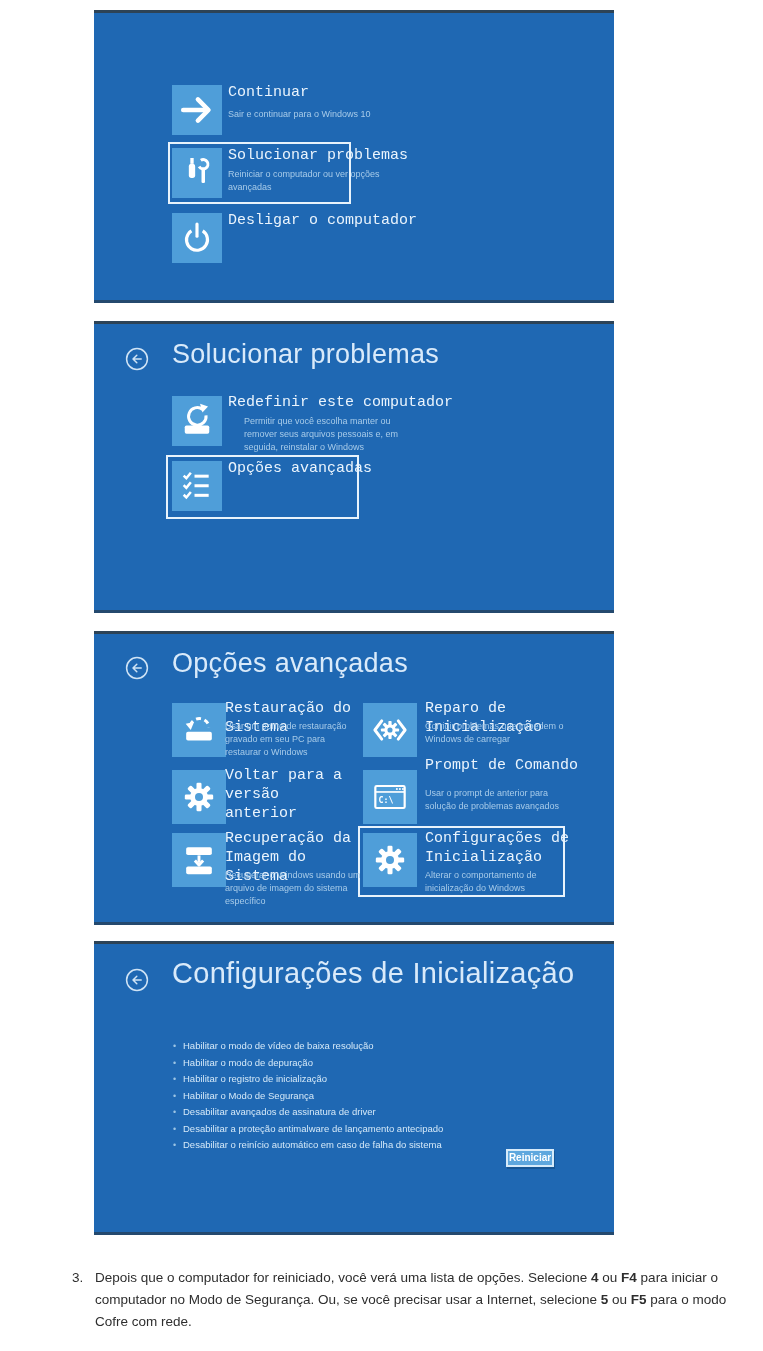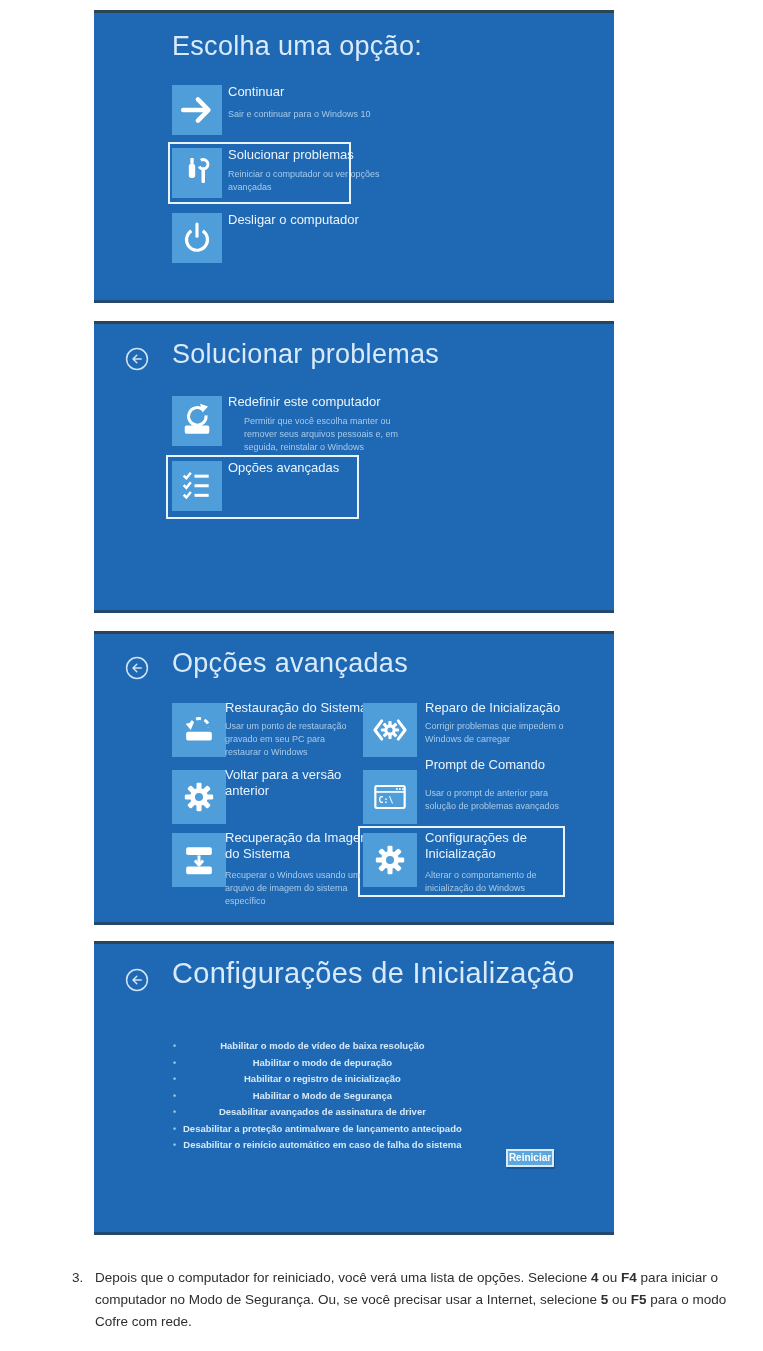--- a/index.html
+++ b/index.html
@@ -21,39 +21,40 @@
     position:absolute;width:24px;height:24px;padding:0;border:none;
     background:transparent;color:#cfe3f5;cursor:pointer;
   }
   .back-btn svg{display:block;width:100%;height:100%;}
   .tile{
     position:absolute;background:var(--tile-bg,#4f9ed9);
     display:flex;align-items:center;justify-content:center;
   }
   .tile svg{display:block;}
   .opt-title{
-    position:absolute;font-size:13px;line-height:1.25;font-weight:400;
+    position:absolute;font-size:15px;line-height:1.25;font-weight:400;
     color:var(--option-title-color,#eaf4fd);
+    font-family:Liberation Mono, monospace;
   }
   .opt-desc{
     position:absolute;font-size:9px;line-height:1.45;
     color:var(--option-desc-color,#a7cbe9);
   }
   .hl-box{
     position:absolute;border:2px solid var(--highlight-border,#e8f3fc);
     box-sizing:border-box;pointer-events:none;
   }
   .subtitle{
     position:absolute;font-size:15px;font-weight:300;
     color:var(--title-color,#d9eafa);white-space:nowrap;
   }
   .bullets{position:absolute;margin:0;padding:0;list-style:none;}
   .bullets li{
     position:relative;font-size:9.5px;line-height:10px;margin-bottom:6.5px;
-    padding-left:11px;color:#d5e9f8;font-weight:700;text-align:center;
+    padding-left:11px;color:#d5e9f8;font-weight:400;
   }
   .bullets li::before{
     content:"•";position:absolute;left:1px;top:0;color:#9cc4e4;font-size:9px;
   }
   .restart-btn{
     position:absolute;box-sizing:border-box;width:48px;height:18px;
     background:var(--button-bg,#5ea7de);border:2px solid #d7ebfa;
     color:#ffffff;font-size:10px;font-weight:700;line-height:12px;
     font-family:"Liberation Sans",sans-serif;padding:0;text-align:center;
     box-shadow:1px 2px 0 rgba(0,30,60,.25);cursor:pointer;
@@ -86,21 +87,20 @@
       <circle cx="20" cy="20" r="5.1" fill="var(--tile-bg,#4f9ed9)"></circle>
     </symbol>
     <symbol id="back-circle" viewBox="0 0 24 24">
       <circle cx="12" cy="12" r="10.4" stroke="currentColor" stroke-width="1.5" fill="none"></circle>
       <path d="M16.2 12 H8.6 M11.8 8.3 L8 12 l3.8 3.7" stroke="currentColor" stroke-width="1.5" fill="none" stroke-linecap="round" stroke-linejoin="round"></path>
     </symbol>
   </defs>
 </svg>
 
 <section class="screen" style="top:10px;height:293px">
-  <h1 class="scr-title" style="left:78px;top:18px;font-size:27px">Escolha uma opção:</h1>
 
   <div class="hl-box" style="left:74px;top:129px;width:183px;height:62px"></div>
 
   <div>
     <div class="tile" style="left:78px;top:72px;width:50px;height:50px">
       <svg width="44" height="44" viewBox="0 0 48 48">
         <path d="M9 24 H35" stroke="#fff" stroke-width="5" stroke-linecap="round"></path>
         <path d="M25 12.5 L36.5 24 L25 35.5" stroke="#fff" stroke-width="5" fill="none" stroke-linecap="round" stroke-linejoin="round"></path>
       </svg>
     </div>

